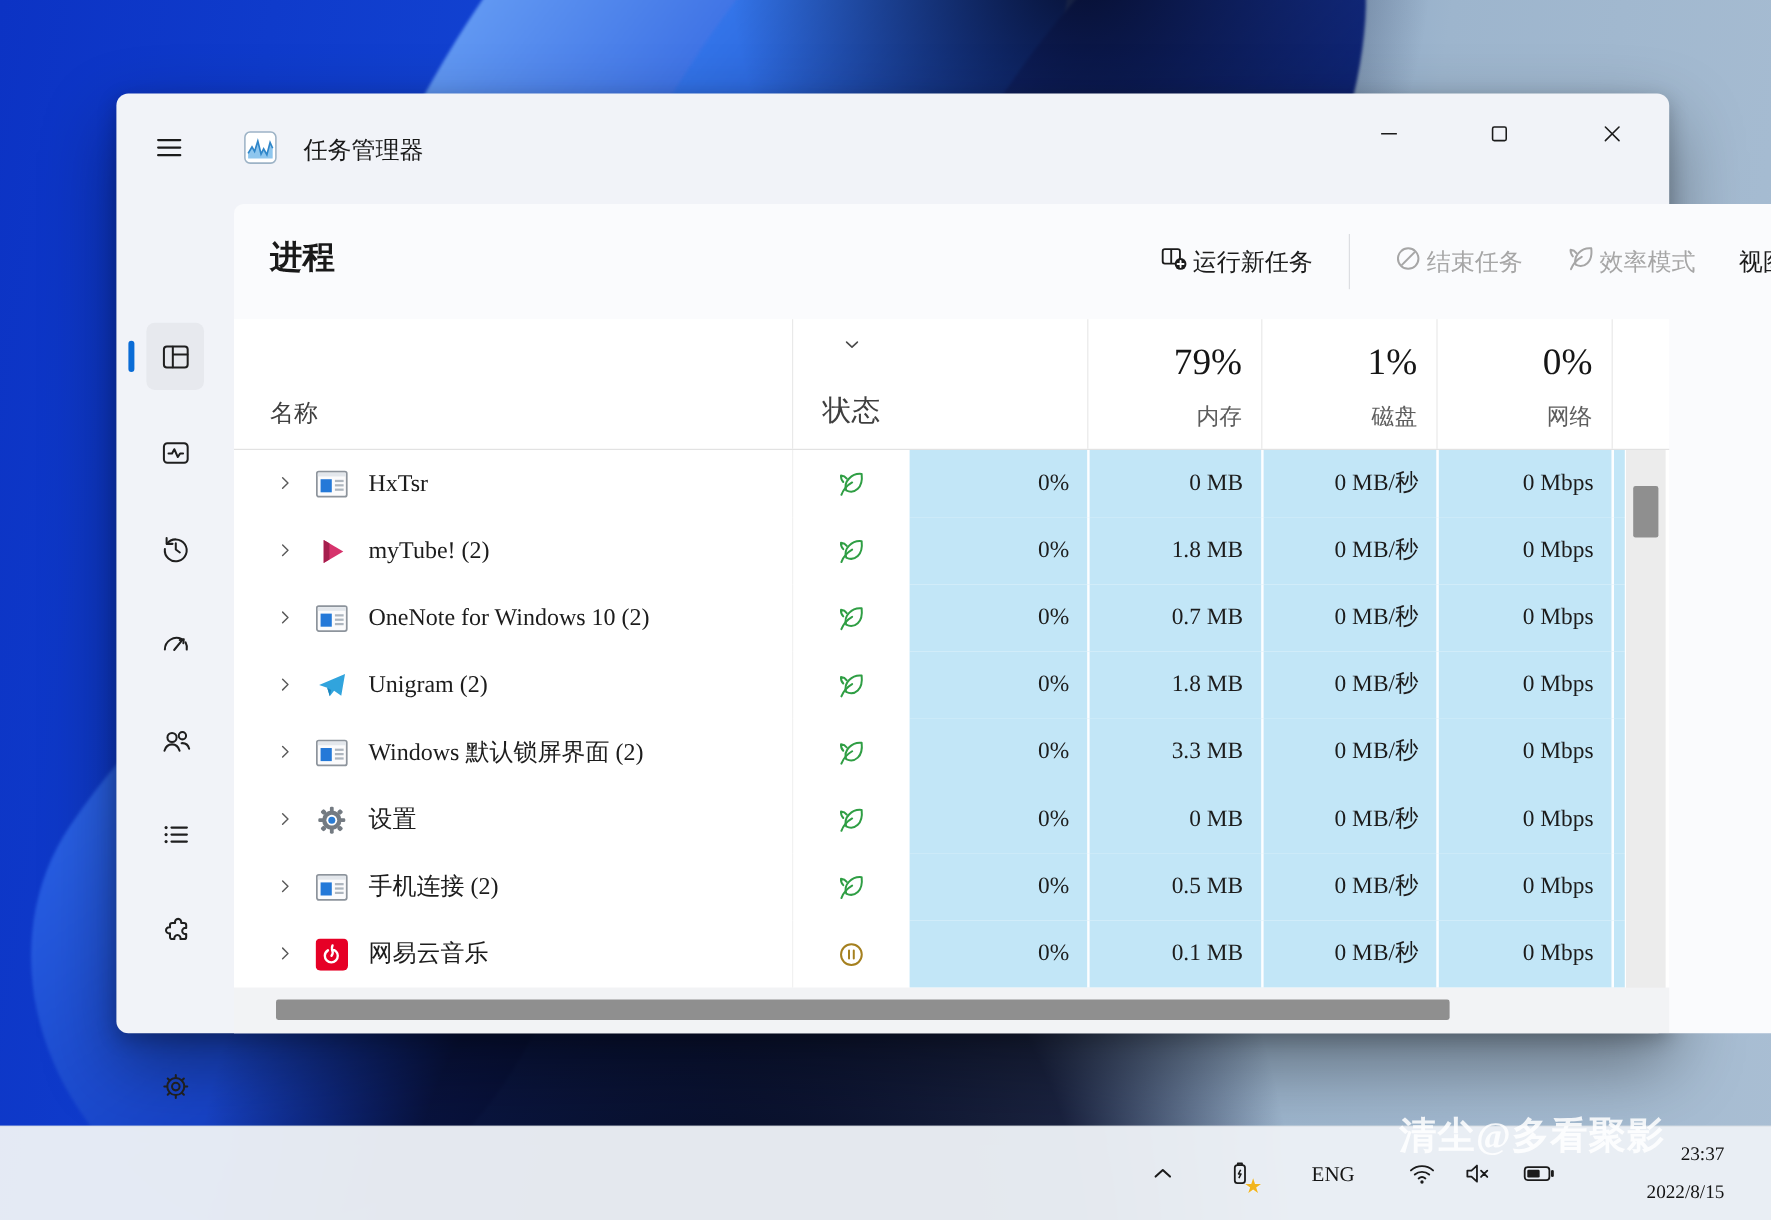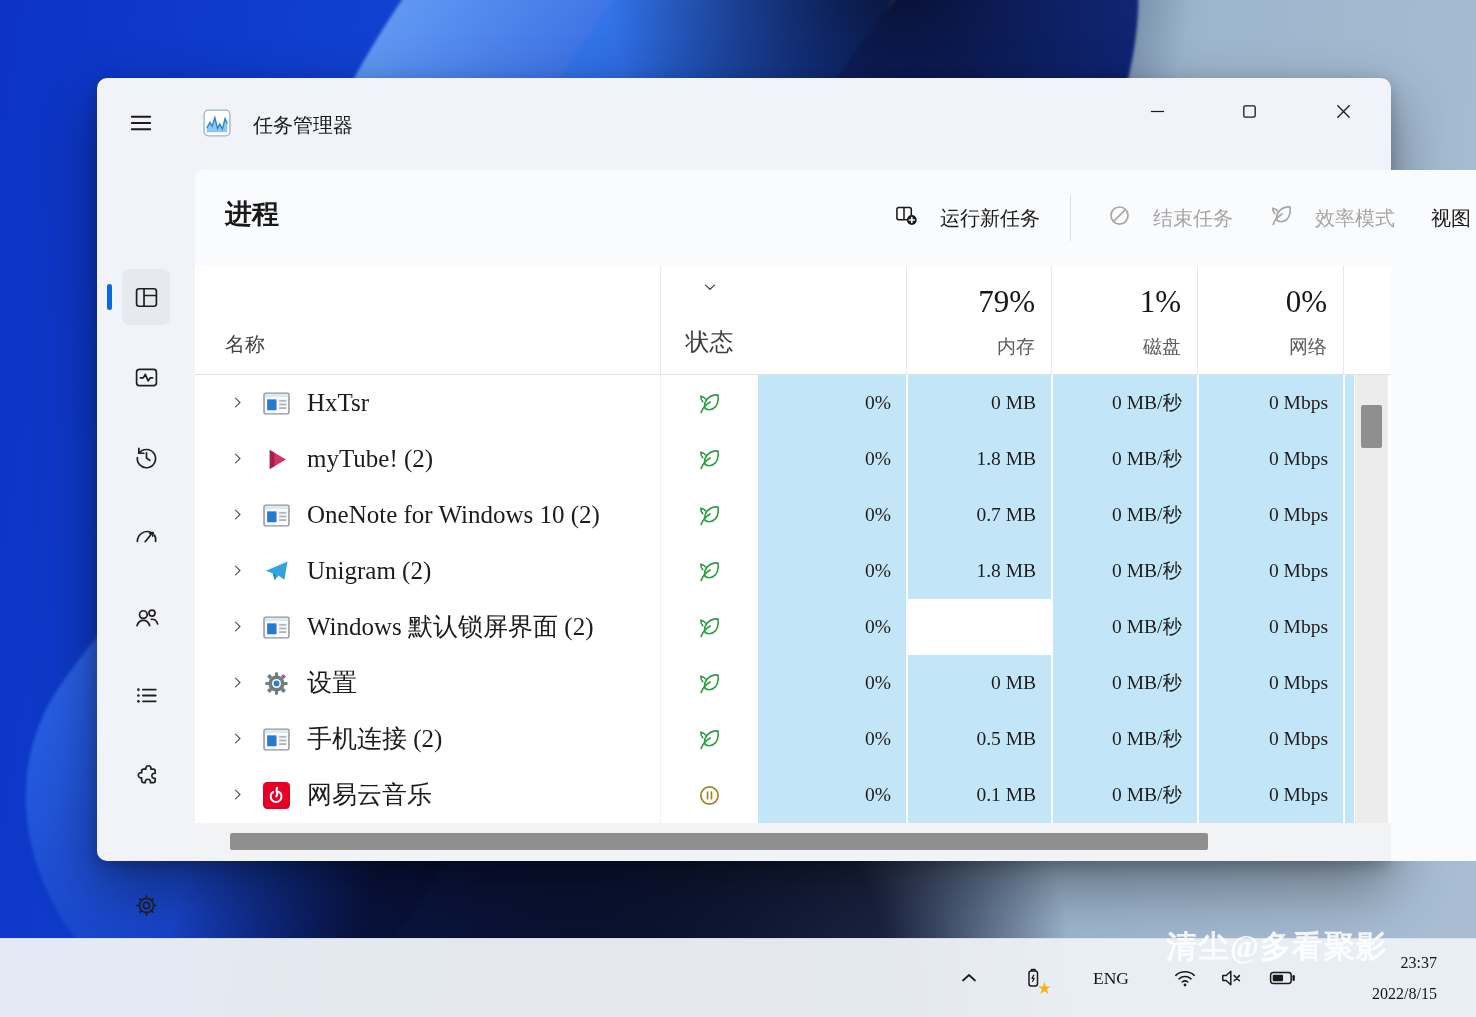--- a/index.html
+++ b/index.html
@@ -38,21 +38,21 @@
   .sidebar{position:absolute;left:0;top:92px;bottom:0;width:98px;}
   .side-item{position:absolute;left:25px;width:48px;height:52px;display:flex;align-items:center;justify-content:center;border-radius:7px;}
   .side-item.active{background:#e7e9ee;height:56px;}
   .side-item .accent{position:absolute;left:-15px;top:15px;width:4.5px;height:26px;border-radius:3px;background:#0a6cd6;}
   .side-icon svg{width:27px;height:27px;display:block;}
   
   .card{position:absolute;left:98px;top:92px;width:1348px;height:691px;background:#fafbfd;
     border-radius:8px 0 10px 0;overflow:hidden;}
   .page-title{position:absolute;left:30px;top:26px;font-size:27px;font-weight:600;color:#191919;}
   .toolbar{position:absolute;right:36px;top:0;height:96px;display:flex;align-items:center;}
-  .tb-btn{display:flex;align-items:center;gap:21px;font-size:20px;color:#1b1b1b;margin-left:36px;white-space:nowrap;}
+  .tb-btn{display:flex;align-items:center;gap:3px;font-size:20px;color:#1b1b1b;margin-left:36px;white-space:nowrap;}
   .tb-btn svg{width:25px;height:25px;}
   .tb-btn.disabled{color:#a6a6a6;}
   .tb-divider{width:1px;height:46px;background:#dcdee2;margin-left:30px;}
   .chev-small svg{width:15px;height:15px;}
   
   .thead{position:absolute;left:0;top:96px;width:1196px;height:109px;background:#fff;border-bottom:1px solid #e2e2e2;}
   .hcol{position:absolute;top:0;bottom:0;border-left:1px solid #e9e9e9;}
   .h-name{left:0;width:465px;border-left:none;}
   .h-status{left:465px;width:98px;}
   .h-cpu{left:563px;width:148px;}
@@ -66,21 +66,21 @@
   .hsort svg{width:18px;height:18px;}
   .hpct{position:absolute;right:16px;top:18px;font-size:31px;color:#161616;}
   .hlabel{position:absolute;right:16px;bottom:14px;font-size:19px;color:#5d5d5d;}
   
   .tbody{position:absolute;left:0;top:205px;width:1196px;height:448px;background:#fff;}
   .trow{position:relative;height:56px;}
   .rchev{position:absolute;left:34px;top:19px;width:18px;height:18px;}
   .rchev svg{width:17px;height:17px;}
   .ricon{position:absolute;left:68px;top:15px;width:27px;height:27px;}
   .ricon svg{width:27px;height:27px;display:block;}
-  .rname{position:absolute;left:112px;top:0;line-height:56px;font-size:25px;color:#1c1c1c;white-space:nowrap;}
+  .rname{position:absolute;left:112px;top:0;line-height:56px;font-size:20px;color:#1c1c1c;white-space:nowrap;}
   .rstatus{position:absolute;left:465px;top:0;width:98px;height:56px;display:flex;align-items:center;justify-content:center;border-left:1px solid #f1f1f1;}
   .rstatus svg{width:25px;height:25px;}
   .cell{position:absolute;top:0;height:56px;line-height:56px;text-align:right;padding-right:15px;
     font-size:19.5px;color:#1c1c1c;background:#c2e6f7;border-left:2px solid #fdfeff;}
   .c-cpu{left:563px;width:148px;border-left:none;}
   .c-mem{left:711px;width:145px;}
   .c-disk{left:856px;width:146px;}
   .c-net{left:1002px;width:146px;}
   .c-sliver{left:1148px;width:11px;padding:0;}
   
@@ -427,20 +427,21 @@
             </span>
     <span class="rname">Windows 默认锁屏界面 (2)</span>
     <span class="rstatus">
               <svg viewBox="0 0 24 24" fill="none" stroke="#2f9e44" stroke-width="1.6" stroke-linecap="round" stroke-linejoin="round">
                 <path d="M20.2 3.8c.6 5.2-.3 9.3-3.1 11.9-2.6 2.4-6.4 2.7-9.3 1.2-1-3.1-.2-6.9 2.4-9.5 2.6-2.7 6.3-4 10-3.6Z"></path>
                 <path d="M4 20.5c1.6-4.2 4.6-7.6 8.6-9.9"></path>
                 <path d="M8.3 7.6C7.2 6.1 5.7 5.2 3.7 5c-.2 2 .5 3.8 1.8 5.2"></path>
               </svg>
             </span>
     <span class="cell c-cpu">0%</span>
+    <span class="cell c-mem">3.3 MB</span>
     <span class="cell c-disk">0 MB/秒</span>
     <span class="cell c-net">0 Mbps</span>
     <span class="cell c-sliver"></span>
   </div>
           <div class="trow">
     <span class="rchev">
       <svg viewBox="0 0 24 24" fill="none" stroke="#5a5a5a" stroke-width="1.7" stroke-linecap="round" stroke-linejoin="round">
                 <path d="M9.2 5.8l6.3 6.2-6.3 6.2"></path>
               </svg>
     </span>

